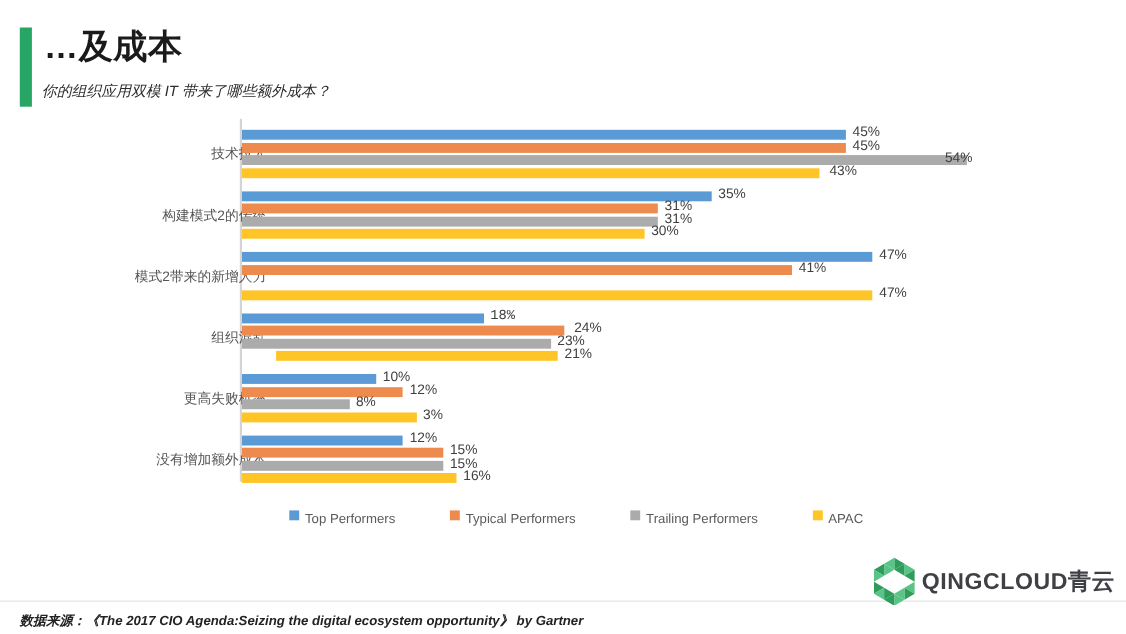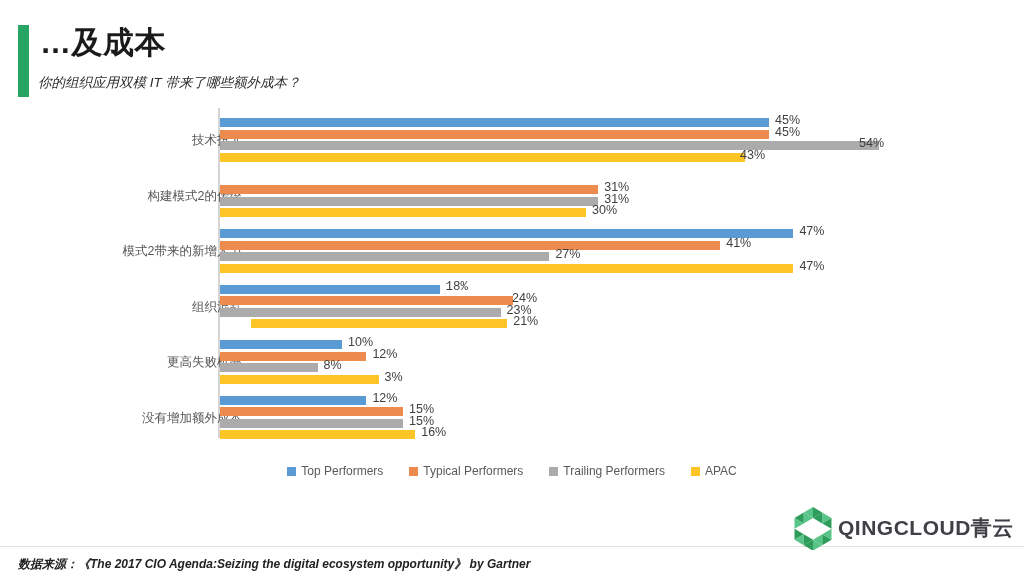--- a/index.html
+++ b/index.html
@@ -61,21 +61,21 @@
     font-size:12.5px;color:#3f3f3f;
     white-space:nowrap;
   }
 
   
   .legend{
     position:absolute;left:0;top:464px;width:1024px;
     display:flex;justify-content:center;align-items:center;
     gap:26px;
   }
-  .legend-item{display:flex;align-items:center;gap:5px;}
+  .legend-item{display:flex;gap:5px;margin-left:24px;}
   .legend-swatch{width:9px;height:9px;display:block;}
   .legend-label{font-size:12px;color:#5a5a5a;white-space:nowrap;}
 
   
   .footer-rule{
     position:absolute;left:0;top:546px;width:1024px;height:1px;
     background:#e2e2e2;
   }
   .source{
     position:absolute;left:18px;top:556px;
@@ -116,25 +116,29 @@
           <div class="bar-row" style="top: 11.5px; width: 800px;">
             <div class="bar" style="width: 549px; background: rgb(237, 138, 78);"></div>
             <span class="bar-val" style="left: 555px;">45%</span>
           </div>
           <div class="bar-row" style="top: 23px; width: 800px;">
             <div class="bar" style="width: 658.8px; background: rgb(171, 171, 171);"></div>
             <span class="bar-val" style="left: 639px;">54%</span>
           </div>
           <div class="bar-row" style="top: 34.5px; width: 800px;">
             <div class="bar" style="width: 524.6px; background: rgb(255, 196, 37);"></div>
-            <span class="bar-val" style="left: 520px;">43%</span>
+            <span class="bar-val" style="left: 534px;">43%</span>
           </div>
         </div>
         <div class="cat-group" style="top: 69.5px; height: 46px;">
           <div class="cat-label" style="top: 14px;">构建模式2的传统</div>
+          <div class="bar-row" style="top: 0px; width: 800px;">
+            <div class="bar" style="width: 427px; background: rgb(91, 155, 213);"></div>
+            <span class="bar-val" style="left: 433px;">35%</span>
+          </div>
           <div class="bar-row" style="top: 11.5px; width: 800px;">
             <div class="bar" style="width: 378.2px; background: rgb(237, 138, 78);"></div>
             <span class="bar-val" style="left: 384.2px;">31%</span>
           </div>
           <div class="bar-row" style="top: 23px; width: 800px;">
             <div class="bar" style="width: 378.2px; background: rgb(171, 171, 171);"></div>
             <span class="bar-val" style="left: 384.2px;">31%</span>
           </div>
           <div class="bar-row" style="top: 34.5px; width: 800px;">
             <div class="bar" style="width: 366px; background: rgb(255, 196, 37);"></div>
@@ -143,39 +147,35 @@
         </div>
         <div class="cat-group" style="top: 125px; height: 46px;">
           <div class="cat-label" style="top: 14px;">模式2带来的新增人力</div>
           <div class="bar-row" style="top: 0px; width: 800px;">
             <div class="bar" style="width: 573.4px; background: rgb(91, 155, 213);"></div>
             <span class="bar-val" style="left: 579.4px;">47%</span>
           </div>
           <div class="bar-row" style="top: 11.5px; width: 800px;">
             <div class="bar" style="width: 500.2px; background: rgb(237, 138, 78);"></div>
             <span class="bar-val" style="left: 506.2px;">41%</span>
-          </div>
-          <div class="bar-row" style="top: 23px; width: 800px;">
-            <div class="bar" style="width: 329.4px; background: rgb(171, 171, 171);"></div>
-            <span class="bar-val" style="left: 335.4px;">27%</span>
           </div>
           <div class="bar-row" style="top: 34.5px; width: 800px;">
             <div class="bar" style="width: 573.4px; background: rgb(255, 196, 37);"></div>
             <span class="bar-val" style="left: 579.4px;">47%</span>
           </div>
         </div>
         <div class="cat-group" style="top: 180.5px; height: 46px;">
           <div class="cat-label" style="top: 14px;">组织混乱</div>
           <div class="bar-row" style="top: 0px; width: 800px; font-family: Liberation Mono, monospace;">
             <div class="bar" style="width: 219.6px; background: rgb(91, 155, 213);"></div>
             <span class="bar-val" style="left: 225.6px;">18%</span>
           </div>
           <div class="bar-row" style="top: 11.5px; width: 800px;">
             <div class="bar" style="width: 292.8px; background: rgb(237, 138, 78);"></div>
-            <span class="bar-val" style="left: 292px;">24%</span>
+            <span class="bar-val" style="left: 302px;">24%</span>
           </div>
           <div class="bar-row" style="top: 23px; width: 800px;">
             <div class="bar" style="width: 280.6px; background: rgb(171, 171, 171);"></div>
             <span class="bar-val" style="left: 286.6px;">23%</span>
           </div>
           <div class="bar-row" style="top: 34.5px; width: 800px; margin-left: 31px;">
             <div class="bar" style="width: 256.2px; background: rgb(255, 196, 37);"></div>
             <span class="bar-val" style="left: 262.2px;">21%</span>
           </div>
         </div>

